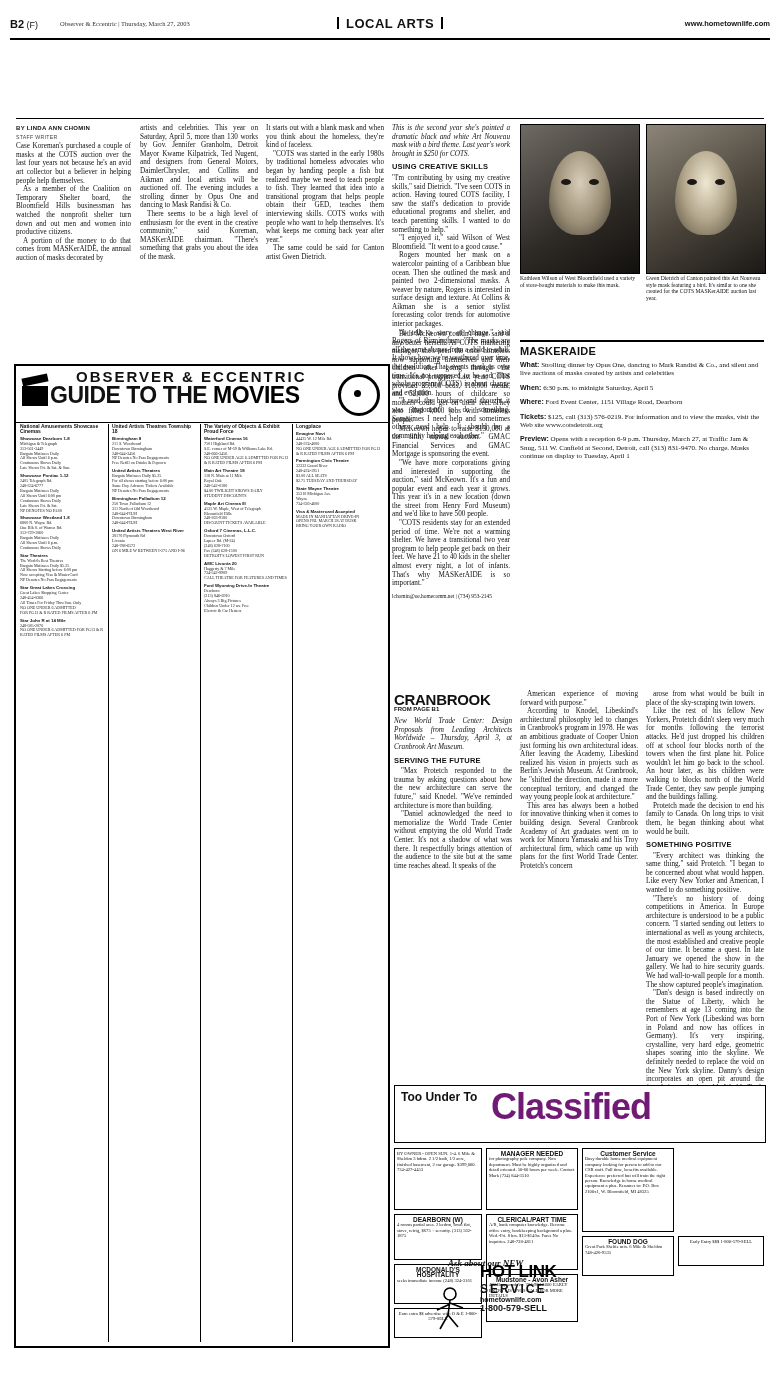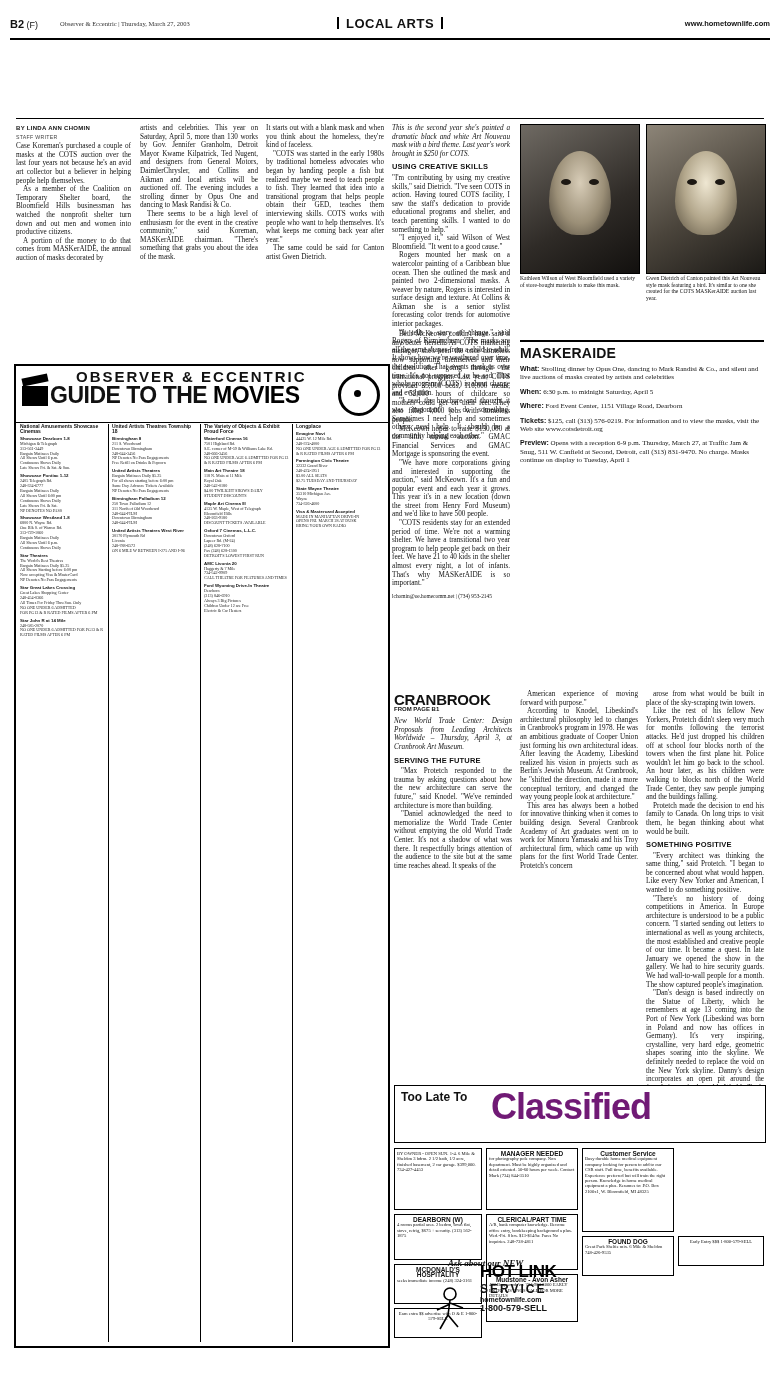--- a/index.html
+++ b/index.html
@@ -39,21 +39,21 @@
   .mask-shape{position:absolute;left:50%;top:46%;transform:translate(-50%,-50%);width:62px;height:84px;border-radius:50% 50% 45% 45%/60% 60% 40% 40%;background:radial-gradient(circle at 50% 35%,#cfc5b2,#7d7near 70%);}
   .mask-a{background:radial-gradient(ellipse at 50% 38%,#d8cdb8 0%,#9b8f77 55%,#463f34 100%);}
   .mask-b{background:radial-gradient(ellipse at 50% 38%,#efe7d2 0%,#b3a78c 50%,#59503f 100%);}
   .eye{position:absolute;width:10px;height:6px;border-radius:50%;background:#1c1813;}
   .caption{position:absolute;font-size:5.6px;line-height:6.6px;width:118px;}
   .cap1{left:520px;top:275px;}
   .cap2{left:646px;top:275px;}
 
   
   .sidebox{position:absolute;left:520px;top:340px;width:244px;border-top:2px solid #000;padding-top:3px;}
-  .sidebox h3{font-family:"Liberation Sans",sans-serif;font-size:14px;font-weight:bold;margin:0 0 4px;letter-spacing:.2px;}
+  .sidebox h3{font-family:"Liberation Sans",sans-serif;font-size:11px;font-weight:bold;margin:0 0 4px;letter-spacing:.2px;}
   .sidebox .blk{font-size:7px;line-height:8.4px;margin-bottom:6px;}
   .sidebox .blk b{font-family:"Liberation Sans",sans-serif;font-size:7px;}
 
   
   .guidebox{position:absolute;left:14px;top:364px;width:372px;height:980px;border:2px solid #000;background:#fff;}
   .guide-hdr{position:relative;height:56px;border-bottom:1px solid #000;background:#fff;}
   .guide-hdr .oe{position:absolute;left:60px;top:2px;font-family:"Liberation Sans",sans-serif;font-weight:bold;font-size:15px;letter-spacing:2px;}
   .guide-hdr .gm{position:absolute;left:34px;top:16px;font-family:"Liberation Sans",sans-serif;font-weight:bold;font-size:23px;letter-spacing:-.5px;}
   .guide-hdr .gm .mv{color:#000;}
   .clap{position:absolute;left:6px;top:8px;width:26px;height:34px;}
@@ -380,21 +380,21 @@
     <p>Like the rest of his fellow New Yorkers, Protetch didn't sleep very much for months following the terrorist attacks. He'd just dropped his children off at school four blocks north of the towers when the first plane hit. Police wouldn't let him go back to the school. An hour later, as his children were walking to blocks north of the World Trade Center, they saw people jumping and the buildings falling.</p>
     <p>Protetch made the decision to end his family to Canada. On long trips to visit them, he began thinking about what would be built.</p>
     <div class="subhead">SOMETHING POSITIVE</div>
     <p>"Every architect was thinking the same thing," said Protetch. "I began to be concerned about what would happen. Like every New Yorker and American, I wanted to do something positive.</p>
     <p>"There's no history of doing competitions in America. In Europe architecture is understood to be a public concern. "I started sending out letters to international as well as young architects, the most established and creative people of our time. It became a quest. In late January we opened the show in the gallery. We had to hire security guards. We had wall-to-wall people for a month. The show captured people's imagination.</p>
     <p>"Dan's design is based indirectly on the Statue of Liberty, which he remembers at age 13 coming into the Port of New York (Libeskind was born in Poland and now has offices in Germany). It's very inspiring, crystalline, very hard edge, geometric shapes soaring into the skyline. We definitely needed to replace the void on the New York skyline. Danny's design incorporates an open pit around the foundation of the old World Trade Center. It memorializes those who died yet looks to the future."</p>
     <p class="italic" style="font-size:6px;line-height:7px;text-indent:0;margin-top:4px;">Know of an interesting story? Call Observer &amp; Eccentric arts reporter Linda Ann Chomin at (734) 953-2145 or send e-mail to lchomin@oe.homecomm.net.</p>
   </div>
 
   <div class="classified">
-    <div class="cl-too">Too Late To</div>
+    <div class="cl-too">Too Under To</div>
     <div class="cl-word">Classified</div>
   </div>
 
   <div class="ads">
     <div class="ad" style="left:0;top:0;width:88px;height:62px;">
       <span>BY OWNER - OPEN SUN. 1-4. 6 Mile &amp; Sheldon 3 bdrm. 2 1/2 bath, 1/2 acre, finished basement, 2 car garage. $399,000. 734-427-4453</span>
     </div>
     <div class="ad" style="left:92px;top:0;width:92px;height:62px;">
       <span class="big">MANAGER NEEDED</span>
       <span>for photography pole company. Non department. Must be highly organized and detail oriented. 50-60 hours per week. Contact Mark (734) 844-3510</span>

